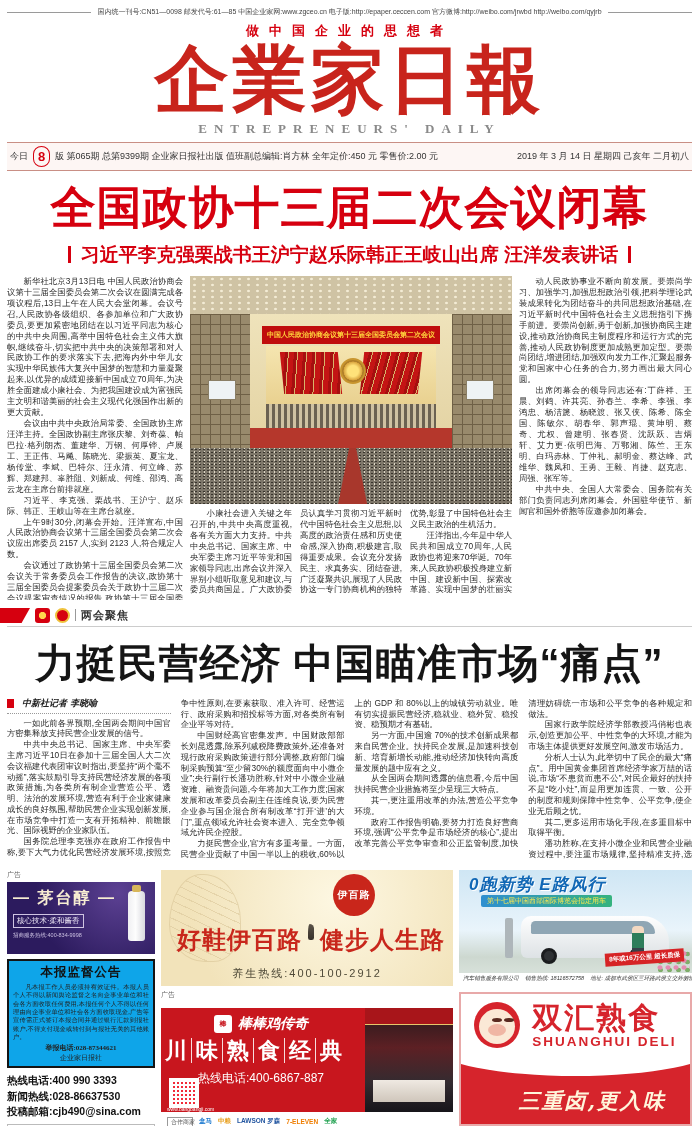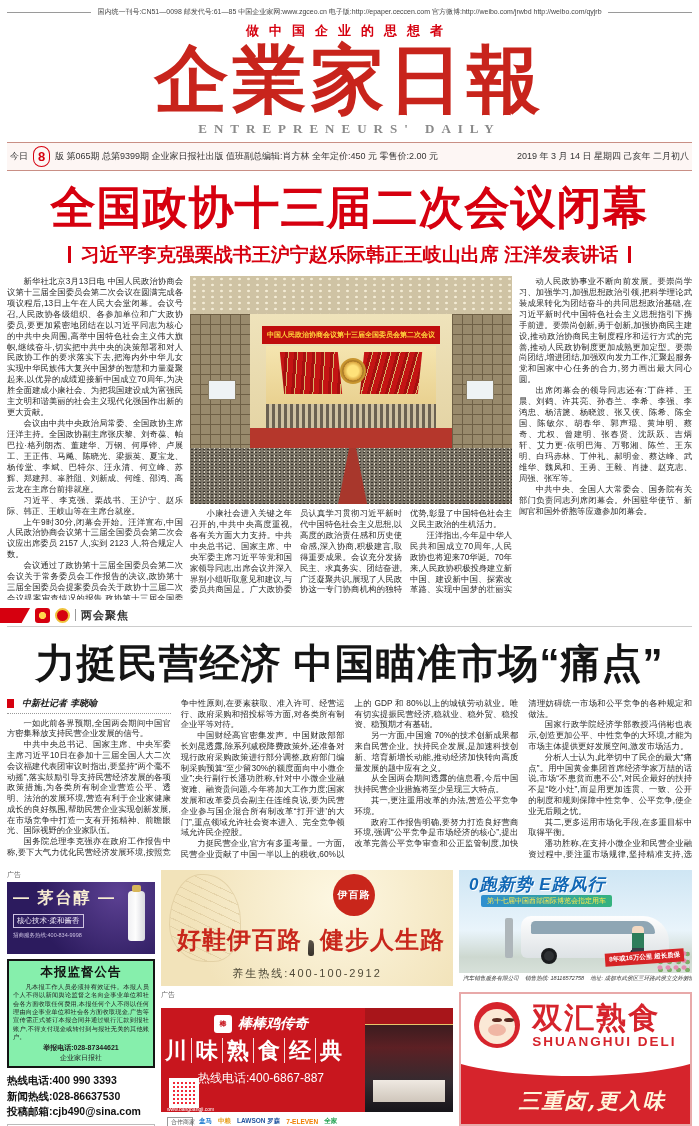--- a/index.html
+++ b/index.html
@@ -87,36 +87,36 @@
   .ads-left{width:148px;} .ads-mid{width:292px;} .ads-right{flex:1;}
   .ad-label{font-size:7px;color:#666;margin:0 0 2px;}
   .ad-moutai{height:72px;position:relative;color:#fff;padding:6px;box-sizing:border-box;
       background:radial-gradient(circle at 75% 15%,#5c4193,#2c1b5e 65%);}
   .moutai-title{font-size:16px;font-weight:bold;color:#f7edd2;letter-spacing:2px;}
   .moutai-sub{font-size:7.5px;border:1px solid #cfc4e2;display:inline-block;padding:1px 3px;margin-top:3px;color:#efe9f7;}
   .moutai-tel{font-size:5.5px;color:#cabfe0;margin-top:4px;}
   .moutai-bottle{position:absolute;right:10px;top:9px;width:17px;height:50px;border-radius:4px 4px 3px 3px;
       background:linear-gradient(90deg,#efeff2,#fdfdfd 45%,#d8d8de);}
   .moutai-bottle:before{content:"";position:absolute;top:-6px;left:4px;width:9px;height:7px;background:#d8b65a;border-radius:2px;}
-  .ad-notice{border:2px solid #141414;margin-top:5px;padding:3px 4px;background:#86efac;}
+  .ad-notice{border:2px solid #141414;margin-top:5px;padding:3px 4px;background:#0ea5e9;font-family:Liberation Serif, serif;}
   .notice-title{font-weight:900;font-size:12.5px;text-align:center;letter-spacing:1px;color:#111;}
   .notice-body{font-size:6.2px;line-height:1.35;text-align:justify;text-indent:2em;color:#222;margin-top:2px;}
   .notice-tel{font-size:7px;font-weight:bold;text-align:center;margin-top:2px;}
   .notice-sig{font-size:7px;text-align:center;}
   .contact-block{margin-top:5px;font-size:10.5px;font-weight:bold;color:#111;line-height:1.45;}
   .qr-box{border:1px solid #bbb;display:flex;gap:8px;justify-content:center;padding:4px 2px;margin-top:5px;}
 
   .ad-yibailu{height:116px;position:relative;overflow:hidden;
       background:radial-gradient(circle at 60% 25%,#fdf7e2,#f2e3ba 75%);}
   .yb-foot{position:absolute;left:8px;top:4px;width:70px;height:86px;border:1px solid #d9c597;
       border-radius:46% 54% 40% 52%/60% 56% 40% 44%;opacity:.6;
       background:repeating-linear-gradient(25deg,transparent 0 7px,#dcc89b 7px 8px);}
   .yb-seal{position:absolute;right:78px;top:4px;width:42px;height:42px;border-radius:50%;background:#c9261b;
       color:#fff;font-size:10px;font-weight:bold;display:flex;align-items:center;justify-content:center;letter-spacing:1px;}
-  .yb-main{position:absolute;left:16px;top:54px;right:8px;display:flex;align-items:flex-end;gap:6px;white-space:nowrap;}
+  .yb-main{position:absolute;left:16px;top:54px;right:8px;display:flex;align-items:flex-start;gap:6px;white-space:nowrap;}
   .yb-txt{font-size:24px;font-weight:900;color:#c8271c;letter-spacing:1px;}
   .yb-shoe{width:46px;height:16px;background:linear-gradient(#5a5248,#37322b);border-radius:50% 8px 4px 4px/100% 8px 4px 4px;}
   .yb-tel{position:absolute;bottom:5px;left:0;right:0;text-align:center;font-size:11px;color:#4f4a38;letter-spacing:2px;}
 
   .ad-van{height:116px;position:relative;overflow:hidden;
       background:linear-gradient(#cfe6f4 0%,#e9f4fb 52%,#cdd8d0 75%,#e0e8e2 100%);}
   .van-title{position:absolute;top:3px;left:10px;font-size:17px;font-weight:900;font-style:italic;color:#1167b5;
       text-shadow:1px 1px 0 #fff;white-space:nowrap;letter-spacing:1px;}
   .van-sub{position:absolute;top:25px;left:22px;font-size:7px;color:#ffe94d;
       background:linear-gradient(90deg,#2f8fd0,#36b37e);padding:1px 6px;border-radius:2px;white-space:nowrap;}

